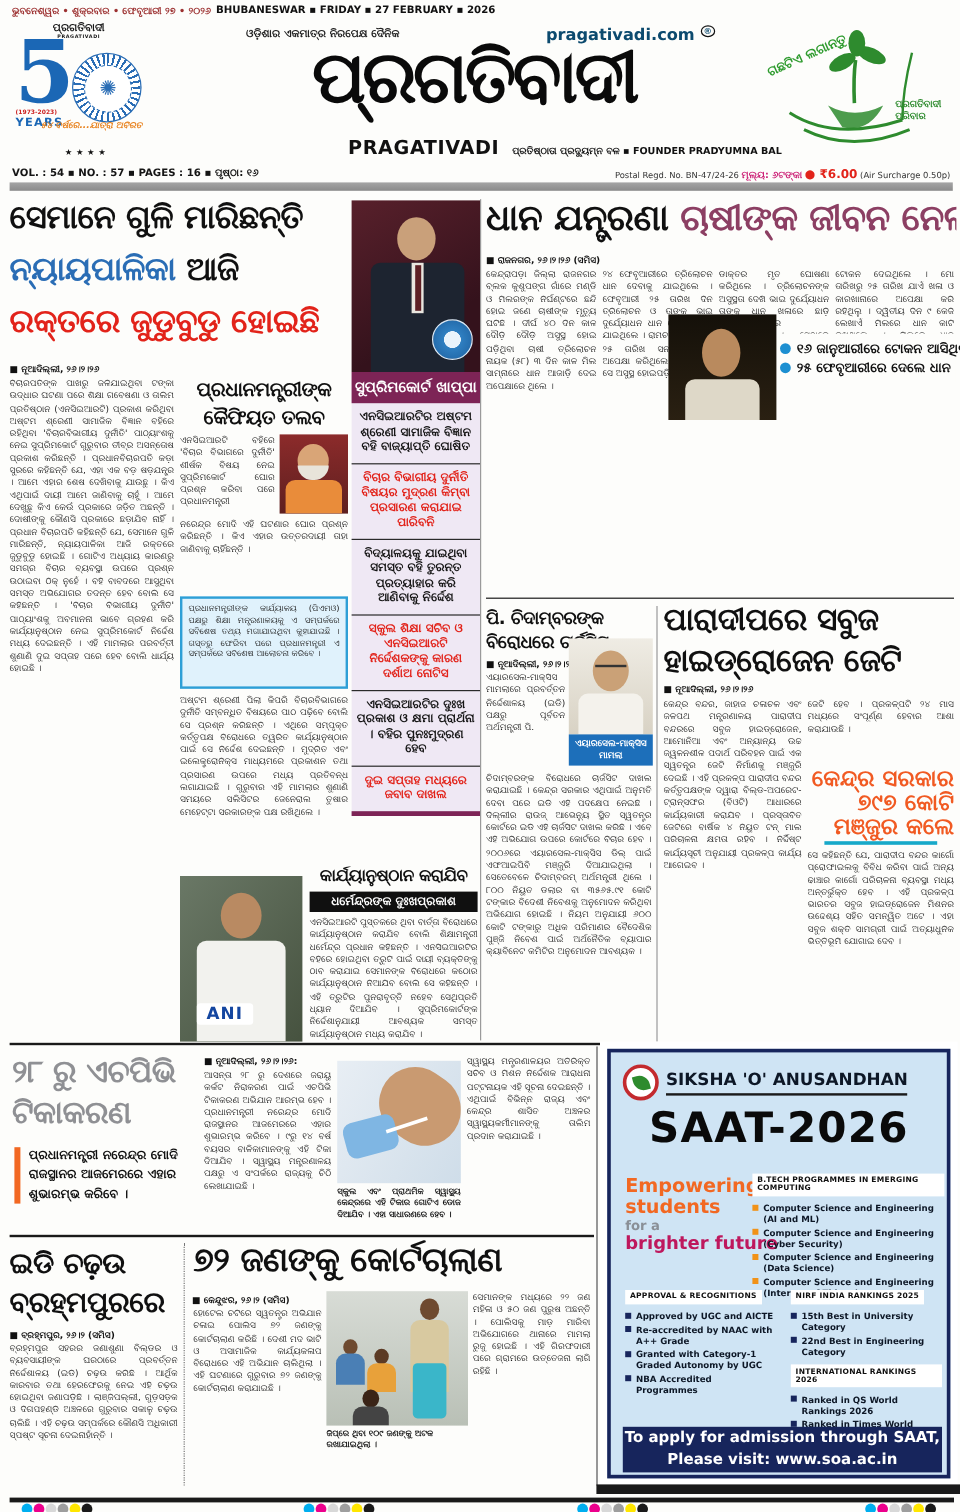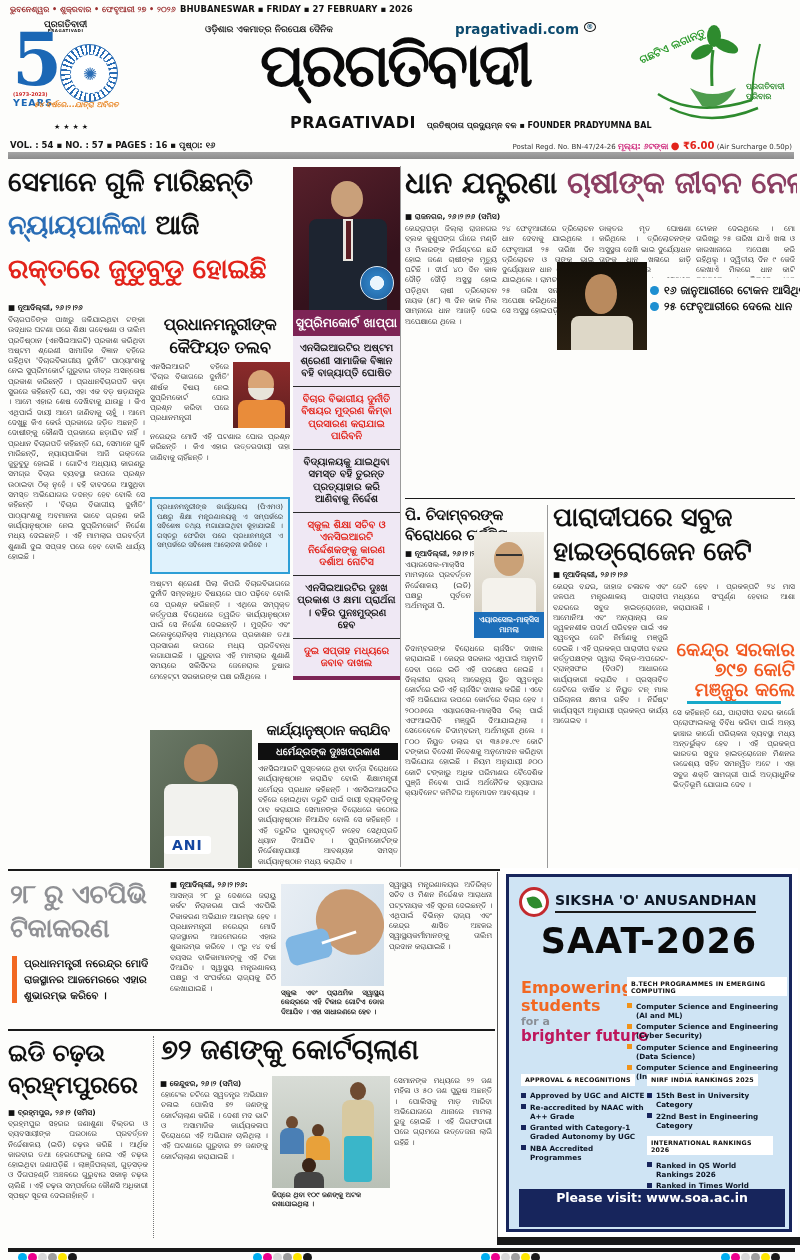--- a/index.html
+++ b/index.html
@@ -174,21 +174,21 @@
   .ad-tags .o{font-size:16px;font-weight:900;color:#f26822}
   .ad-tags .g{font-size:11px;font-weight:bold;color:#8a8f96}
   .ad-tags .n{font-size:15px;font-weight:900;color:#be185d}
   .ad-strip{display:inline-block;background:#fff;font-size:6.3px;font-weight:900;color:#101010;
             padding:2.5px 4px;letter-spacing:.2px;margin-bottom:3px}
   .ad-btech{position:absolute;left:118px;top:100px;width:160px}
   .ad-item{display:flex;gap:4px;margin:2.5px 0;font-size:7.2px;font-weight:800;color:#0d1726;line-height:9px}
   .sq{width:5px;height:5px;margin-top:1.5px;flex:0 0 auto}
   .sq.or{background:#f19218}
   .sq.nv{background:#17255c}
-  .ad-cols{position:absolute;left:12px;top:190px;width:264px;display:flex;gap:0}
+  .ad-cols{position:absolute;left:12px;top:190px;width:264px;display:flex;gap:12px}
   .ad-col{width:126px}
   .ad-footer{position:absolute;left:10px;top:312px;width:266px;height:38px;background:#17255c;color:#fff;
              text-align:center;font-weight:800;font-size:12.5px;line-height:18px}
   .ad-blackbar{left:497px;top:1237px;width:303px;height:8px}
 
   
   .bottom-bar{left:8px;top:1248px;width:787px;height:4px}
   .dots{position:absolute;top:1253px;display:flex;gap:1px}
   .dots span{width:9px;height:9px;border-radius:50%;display:block}
   .dg1{left:18px}.dg2{left:253px}.dg3{left:481px}.dg4{left:721px}
@@ -483,20 +483,21 @@
               </div>
 
               <div class="ad-item">
                 <span class="sq nv"></span>
                 <span>Ranked in Times World Rankings 2026</span>
               </div>
             </div>
         </div>
       </div>
       <div class="ad-footer">
+        <div>To apply for admission through SAAT,</div>
         <div>Please visit: www.soa.ac.in</div>
       </div>
     </div>
   </div>
   <div class="abs rule ad-blackbar"></div>
 
   <div class="abs rule bottom-bar"></div>
   <div class="dots dg1">
     <span style="background: rgb(0, 174, 239);"></span>
     <span style="background: rgb(236, 0, 140);"></span>

